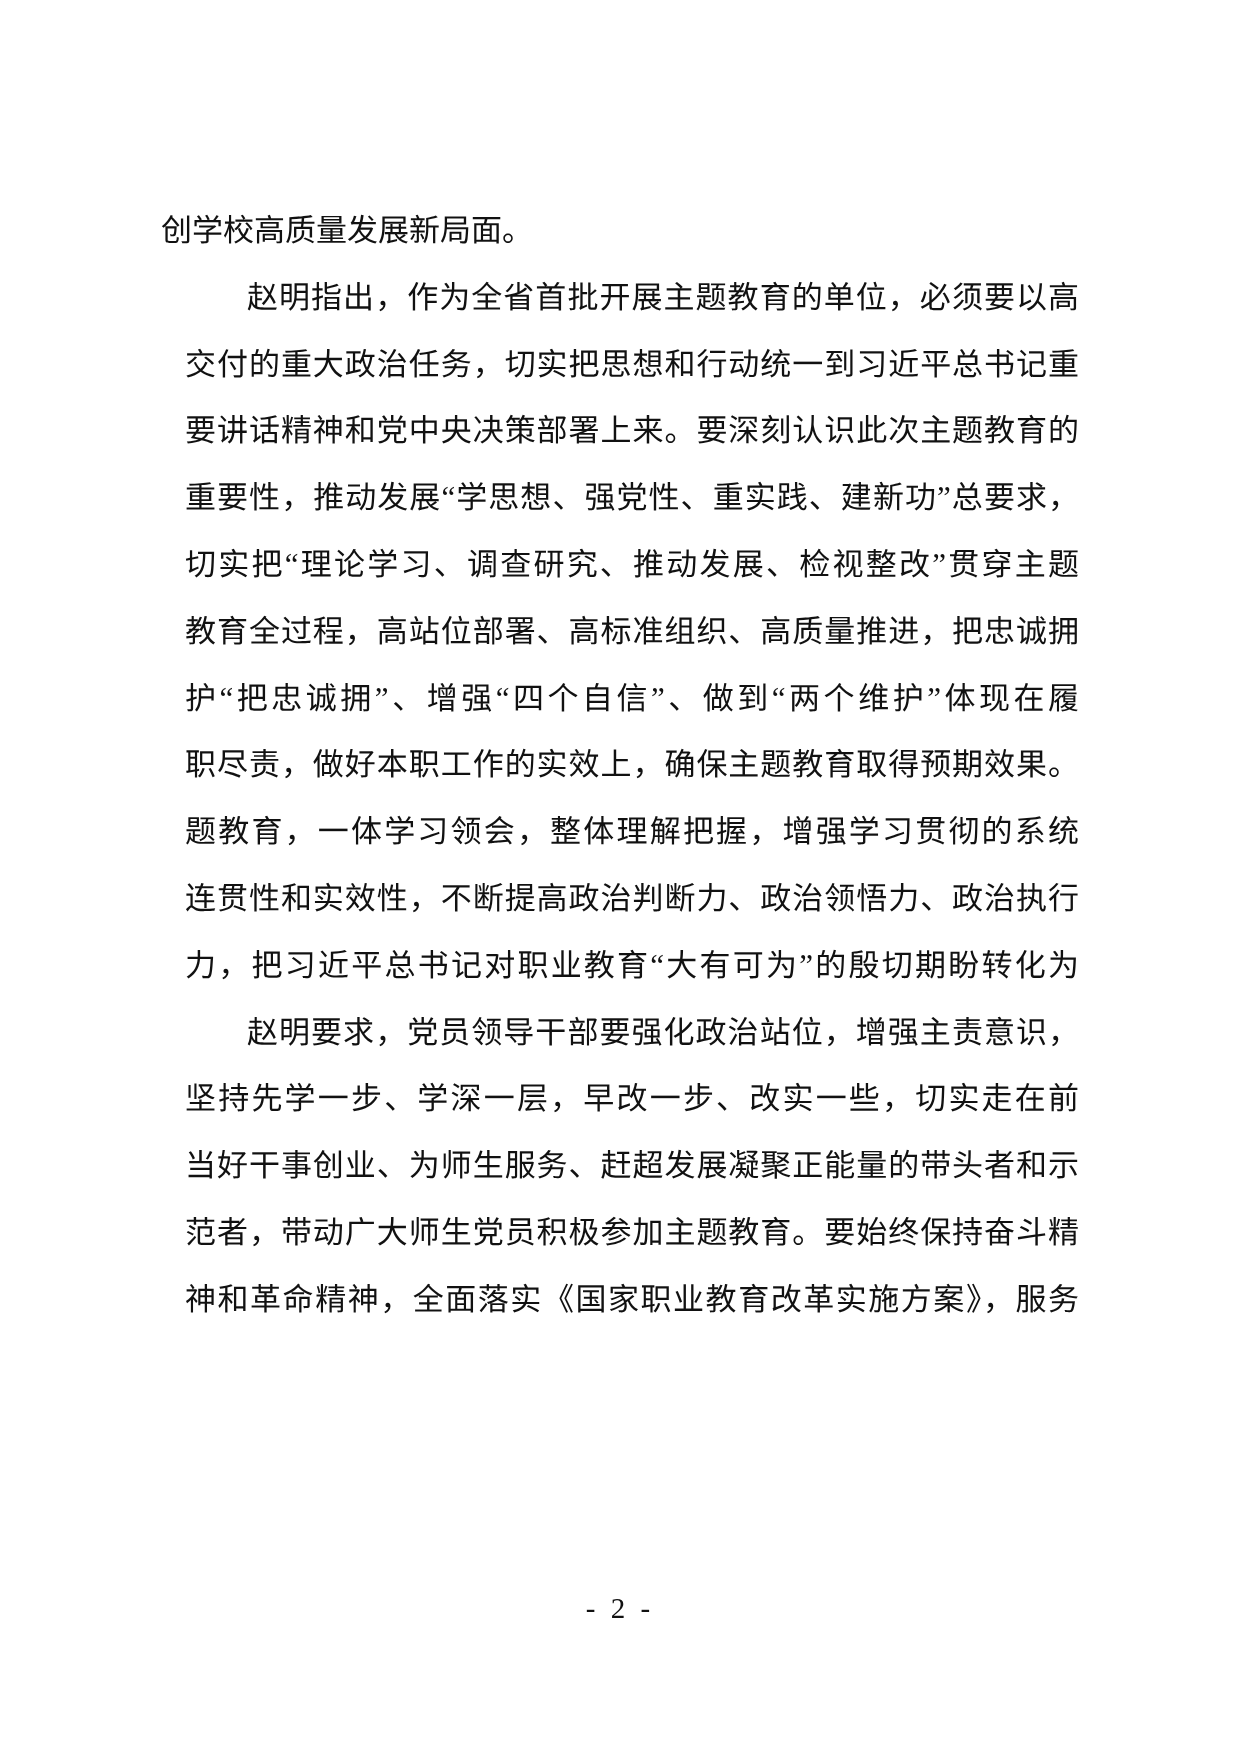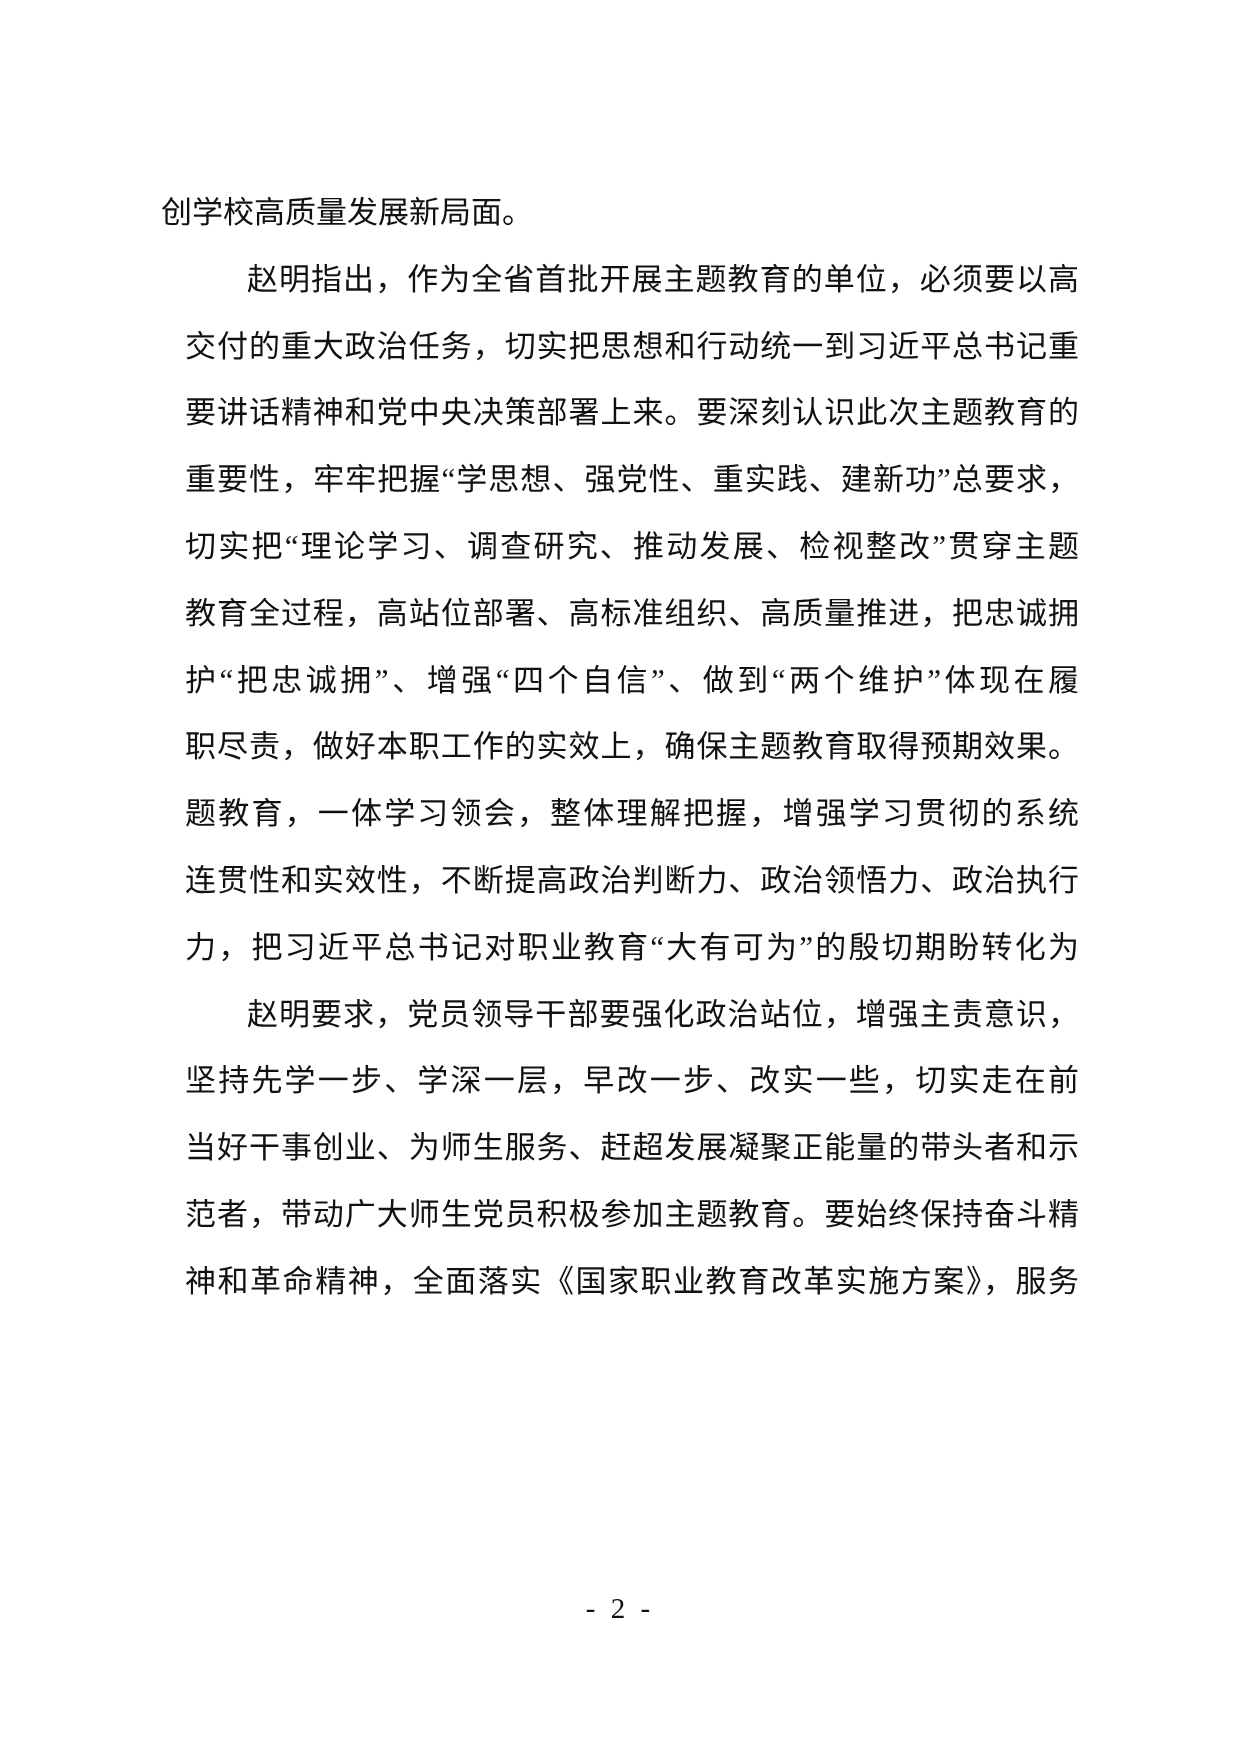--- a/index.html
+++ b/index.html
@@ -11,21 +11,21 @@
     position: relative;
     width: 1240px;
     height: 1754px;
     background: #ffffff;
     overflow: hidden;
     font-family: "Liberation Serif", "DejaVu Serif", serif;
   }
   .content {
     position: absolute;
     left: 161px;
-    top: 180px;
+    top: 198px;
     width: 918px;
   }
   .line {
     height: 66.8px;
     line-height: 66.8px;
     font-size: 31px;
     color: #111111;
     white-space: normal;
     overflow: hidden;
     text-align: left;
@@ -55,21 +55,21 @@
 </style>
 </head>
 <body>
 
 <div class="page">
   <div class="content">
       <div class="line">创学校高质量发展新局面。</div>
       <div class="line indent justify">赵明指出，作为全省首批开展主题教育的单位，必须要以高</div>
       <div class="line justify">交付的重大政治任务，切实把思想和行动统一到习近平总书记重</div>
       <div class="line justify">要讲话精神和党中央决策部署上来。要深刻认识此次主题教育的</div>
-      <div class="line justify">重要性，牢牢把握“学思想、强党性、重实践、建新功”总要求，</div>
+      <div class="line justify">重要性，推动发展“学思想、强党性、重实践、建新功”总要求，</div>
       <div class="line justify">切实把“理论学习、调查研究、推动发展、检视整改”贯穿主题</div>
       <div class="line justify">教育全过程，高站位部署、高标准组织、高质量推进，把忠诚拥</div>
       <div class="line justify">护“把忠诚拥”、增强“四个自信”、做到“两个维护”体现在履</div>
       <div class="line justify">职尽责，做好本职工作的实效上，确保主题教育取得预期效果。</div>
       <div class="line justify">题教育，一体学习领会，整体理解把握，增强学习贯彻的系统性、</div>
       <div class="line justify">连贯性和实效性，不断提高政治判断力、政治领悟力、政治执行</div>
       <div class="line justify">力，把习近平总书记对职业教育“大有可为”的殷切期盼转化为</div>
       <div class="line indent justify">赵明要求，党员领导干部要强化政治站位，增强主责意识，</div>
       <div class="line justify">坚持先学一步、学深一层，早改一步、改实一些，切实走在前列，</div>
       <div class="line justify">当好干事创业、为师生服务、赶超发展凝聚正能量的带头者和示</div>

